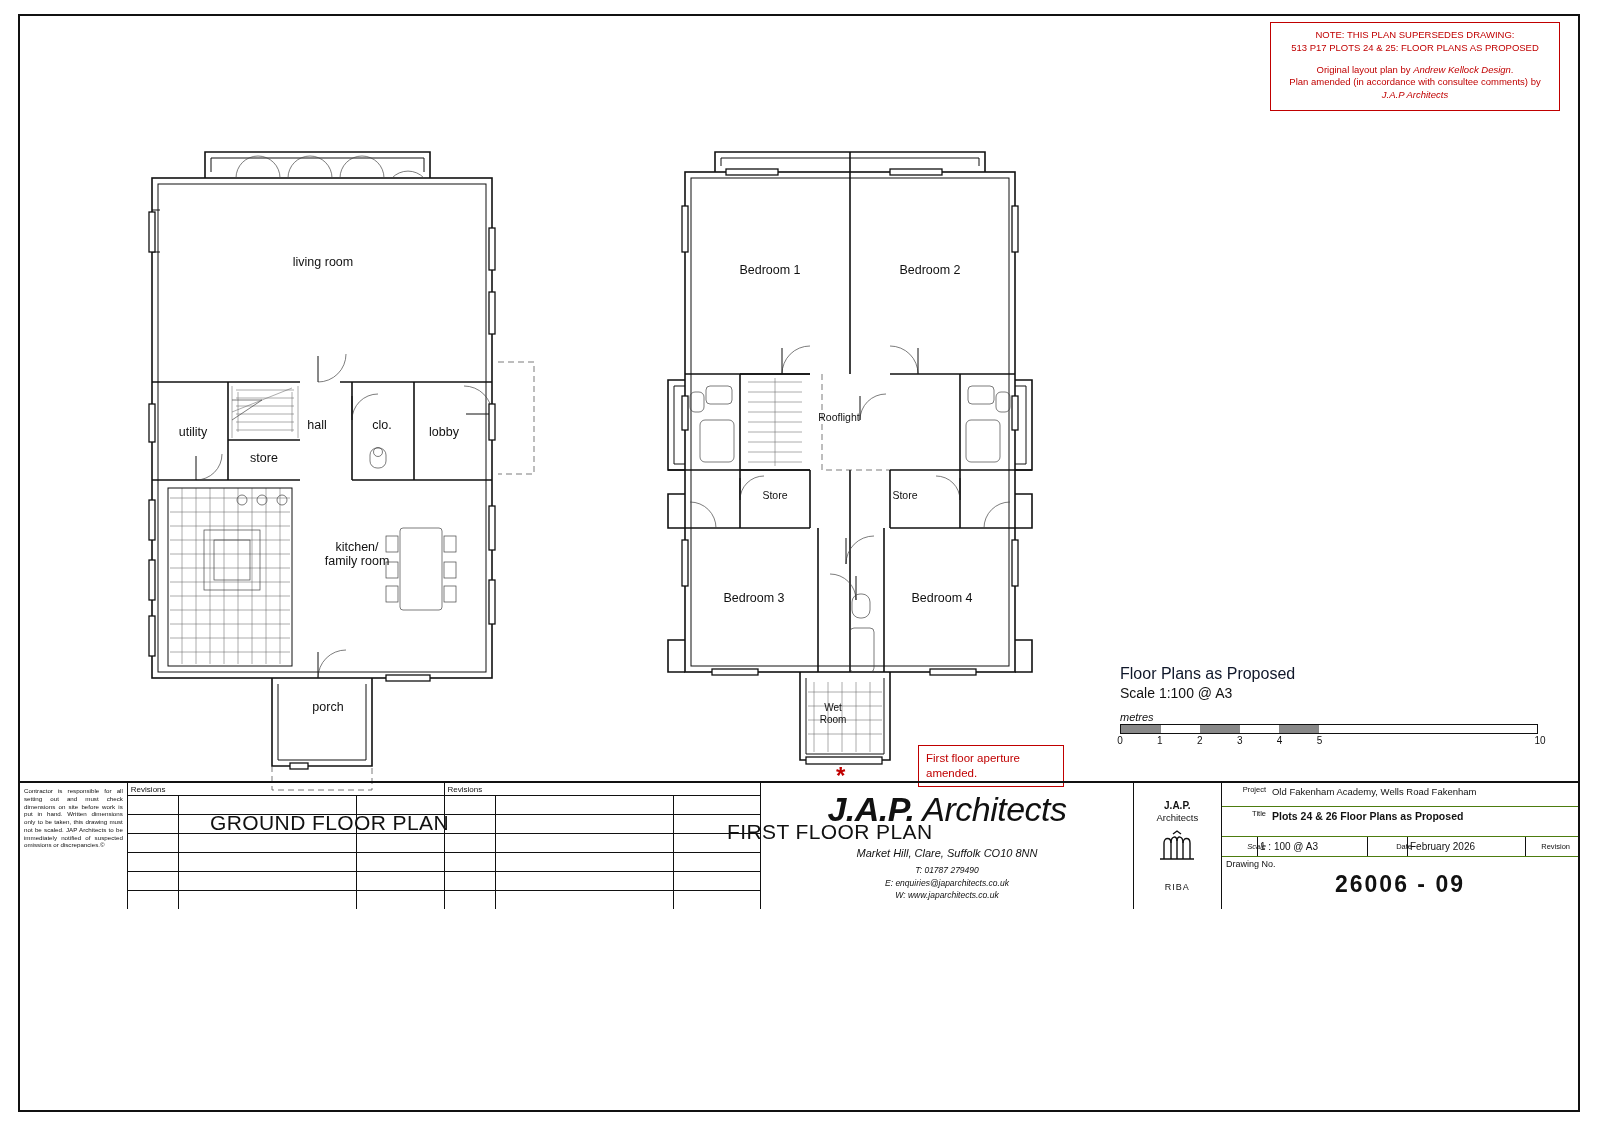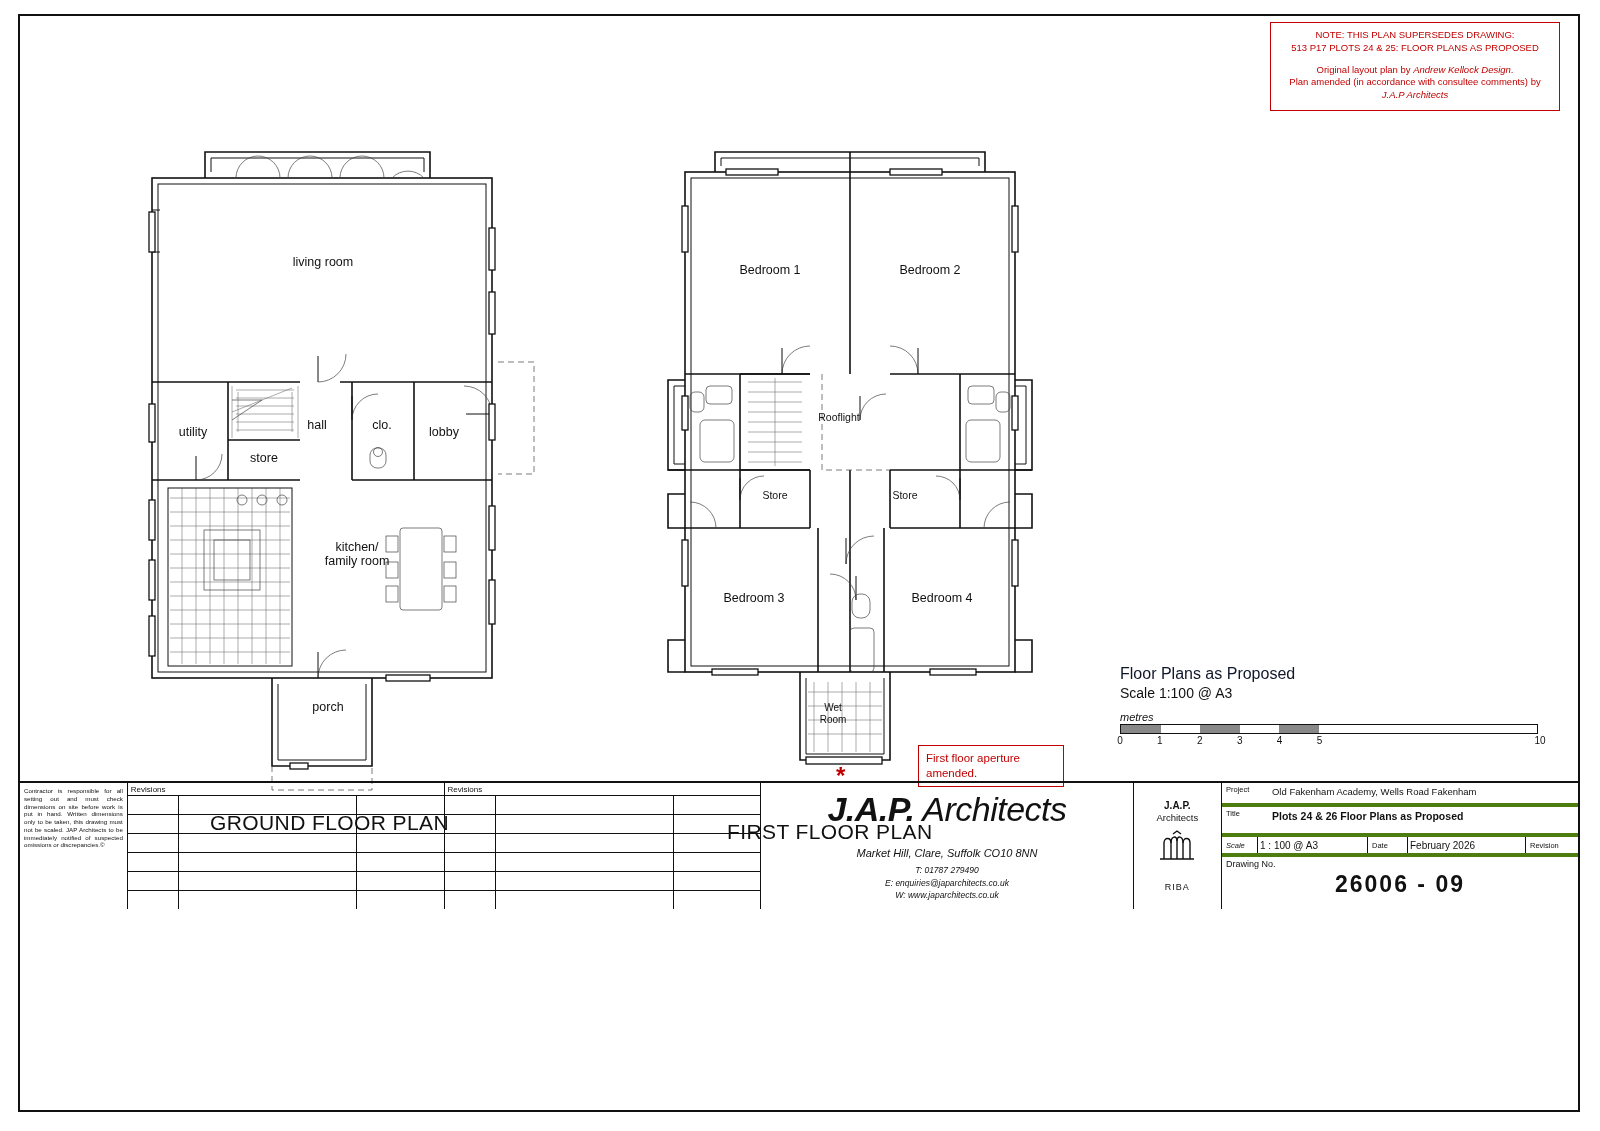--- a/index.html
+++ b/index.html
@@ -61,21 +61,21 @@
   .logo-main b{font-weight:700;}
   .logo-main span{font-weight:400;}
   .logo-addr{font-size:11px;margin-top:18px;}
   .logo-c{font-size:8.5px;margin-top:5px;line-height:1.5;text-align:center;}
   .tb-riba{width:92px;display:flex;flex-direction:column;align-items:center;justify-content:center;font-size:9px;line-height:1.2;}
   .riba-name b{font-weight:700;font-size:10px;display:block;text-align:center;}
   .riba-name span{display:block;text-align:center;font-size:9.5px;}
   .riba-mark{margin-top:6px;}
   .riba-txt{font-size:9px;letter-spacing:1px;margin-top:16px;}
   .tb-info{flex:1;display:flex;flex-direction:column;}
-  .ti-row{border-bottom:4px solid #4d7c0f;display:flex;align-items:flex-start;box-sizing:border-box;}
+  .ti-row{border-bottom:1px solid #4d7c0f;display:flex;align-items:flex-start;box-sizing:border-box;text-align:right;}
   .ti-lab{font-size:7.5px;padding:2px 4px;min-width:40px;}
   .ti-val{font-size:10px;padding:3px 2px;}
   .ti-project{height:24px;}
   .ti-title{height:30px;}
   .ti-meta{height:20px;}
   .ti-meta .seg{display:flex;align-items:center;height:100%;border-right:1px solid #111;box-sizing:border-box;}
   .ti-dwg{flex:1;display:flex;flex-direction:column;justify-content:flex-start;}
   .dwg-no{font-size:9px;padding:2px 4px 0 4px;}
   .dwg-val{font-size:23px;font-weight:700;letter-spacing:2px;text-align:center;margin-top:2px;}
 </style>

